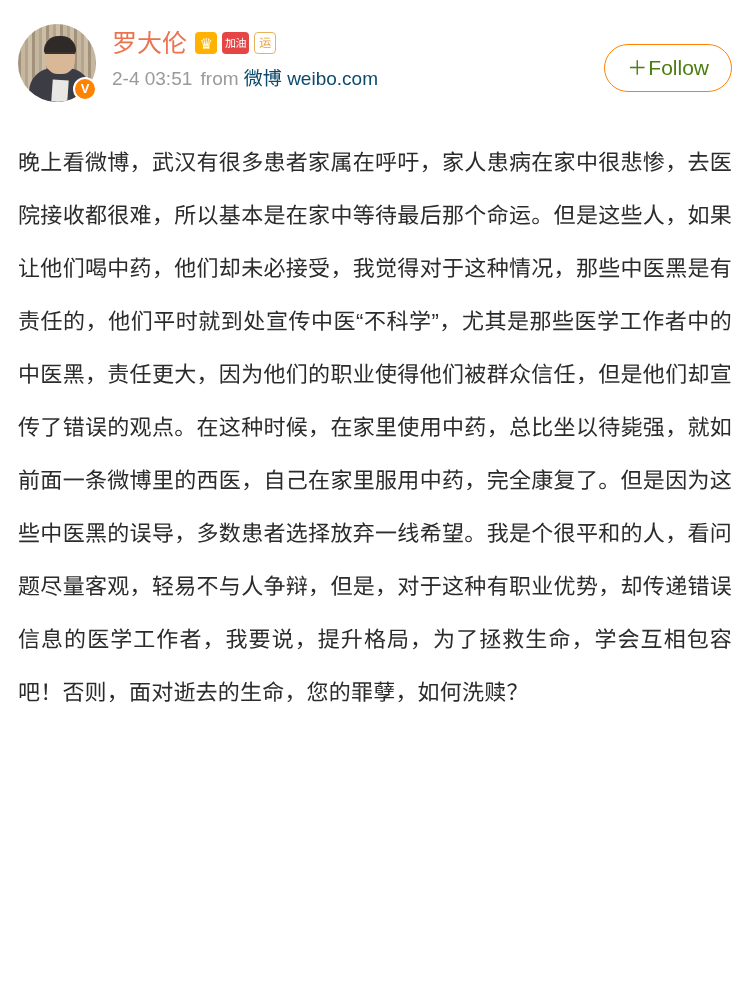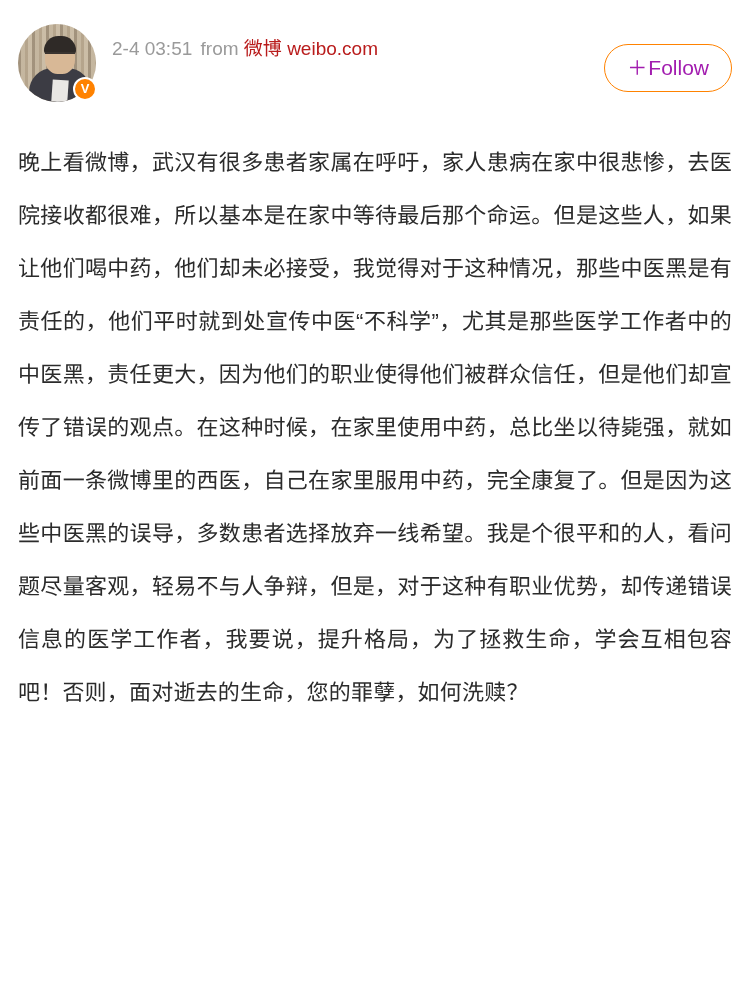--- a/index.html
+++ b/index.html
@@ -175,31 +175,31 @@
   }
 
   .sub-row {
     margin-top: 9px;
     color: #9a9a9a;
     font-size: 19px;
     line-height: 24px;
     white-space: nowrap;
   }
   .sub-row .from-label { margin-left: 3px; }
-  .source-link { color: #b91c1c; }
+  .source-link { color: #0c4a6e; }
 
   .follow-btn {
     position: absolute;
     right: 0;
     top: 22px;
     height: 48px;
     padding: 0 22px;
     border: 1px solid #ff8200;
     border-radius: 24px;
-    color: #a21caf;
+    color: #4d7c0f;
     background: #ffffff;
     font-size: 21px;
     line-height: 46px;
     box-sizing: border-box;
     white-space: nowrap;
     cursor: pointer;
   }
   .follow-btn .plus {
     font-size: 20px;
     margin-right: 1px;
@@ -231,20 +231,28 @@
         <div class="av-body"></div>
         <div class="av-collar"></div>
         <div class="av-person-head"></div>
         <div class="av-hair"></div>
         <div class="av-glasses"></div>
       </div>
       <div class="verify-badge">V</div>
     </div>
 
     <div class="head-meta">
+      <div class="name-row">
+        <span class="username">罗大伦</span>
+        <span class="badges">
+          <span class="badge badge-vip">♛</span>
+          <span class="badge badge-fuel">加油</span>
+          <span class="badge badge-luck">运</span>
+        </span>
+      </div>
       <div class="sub-row">
         <span>2-4 03:51</span>
         <span class="from-label">from</span>
         <span class="source-link">微博 weibo.com</span>
       </div>
     </div>
 
     <div class="follow-btn">
       <span class="plus">＋</span><span>Follow</span>
     </div>

